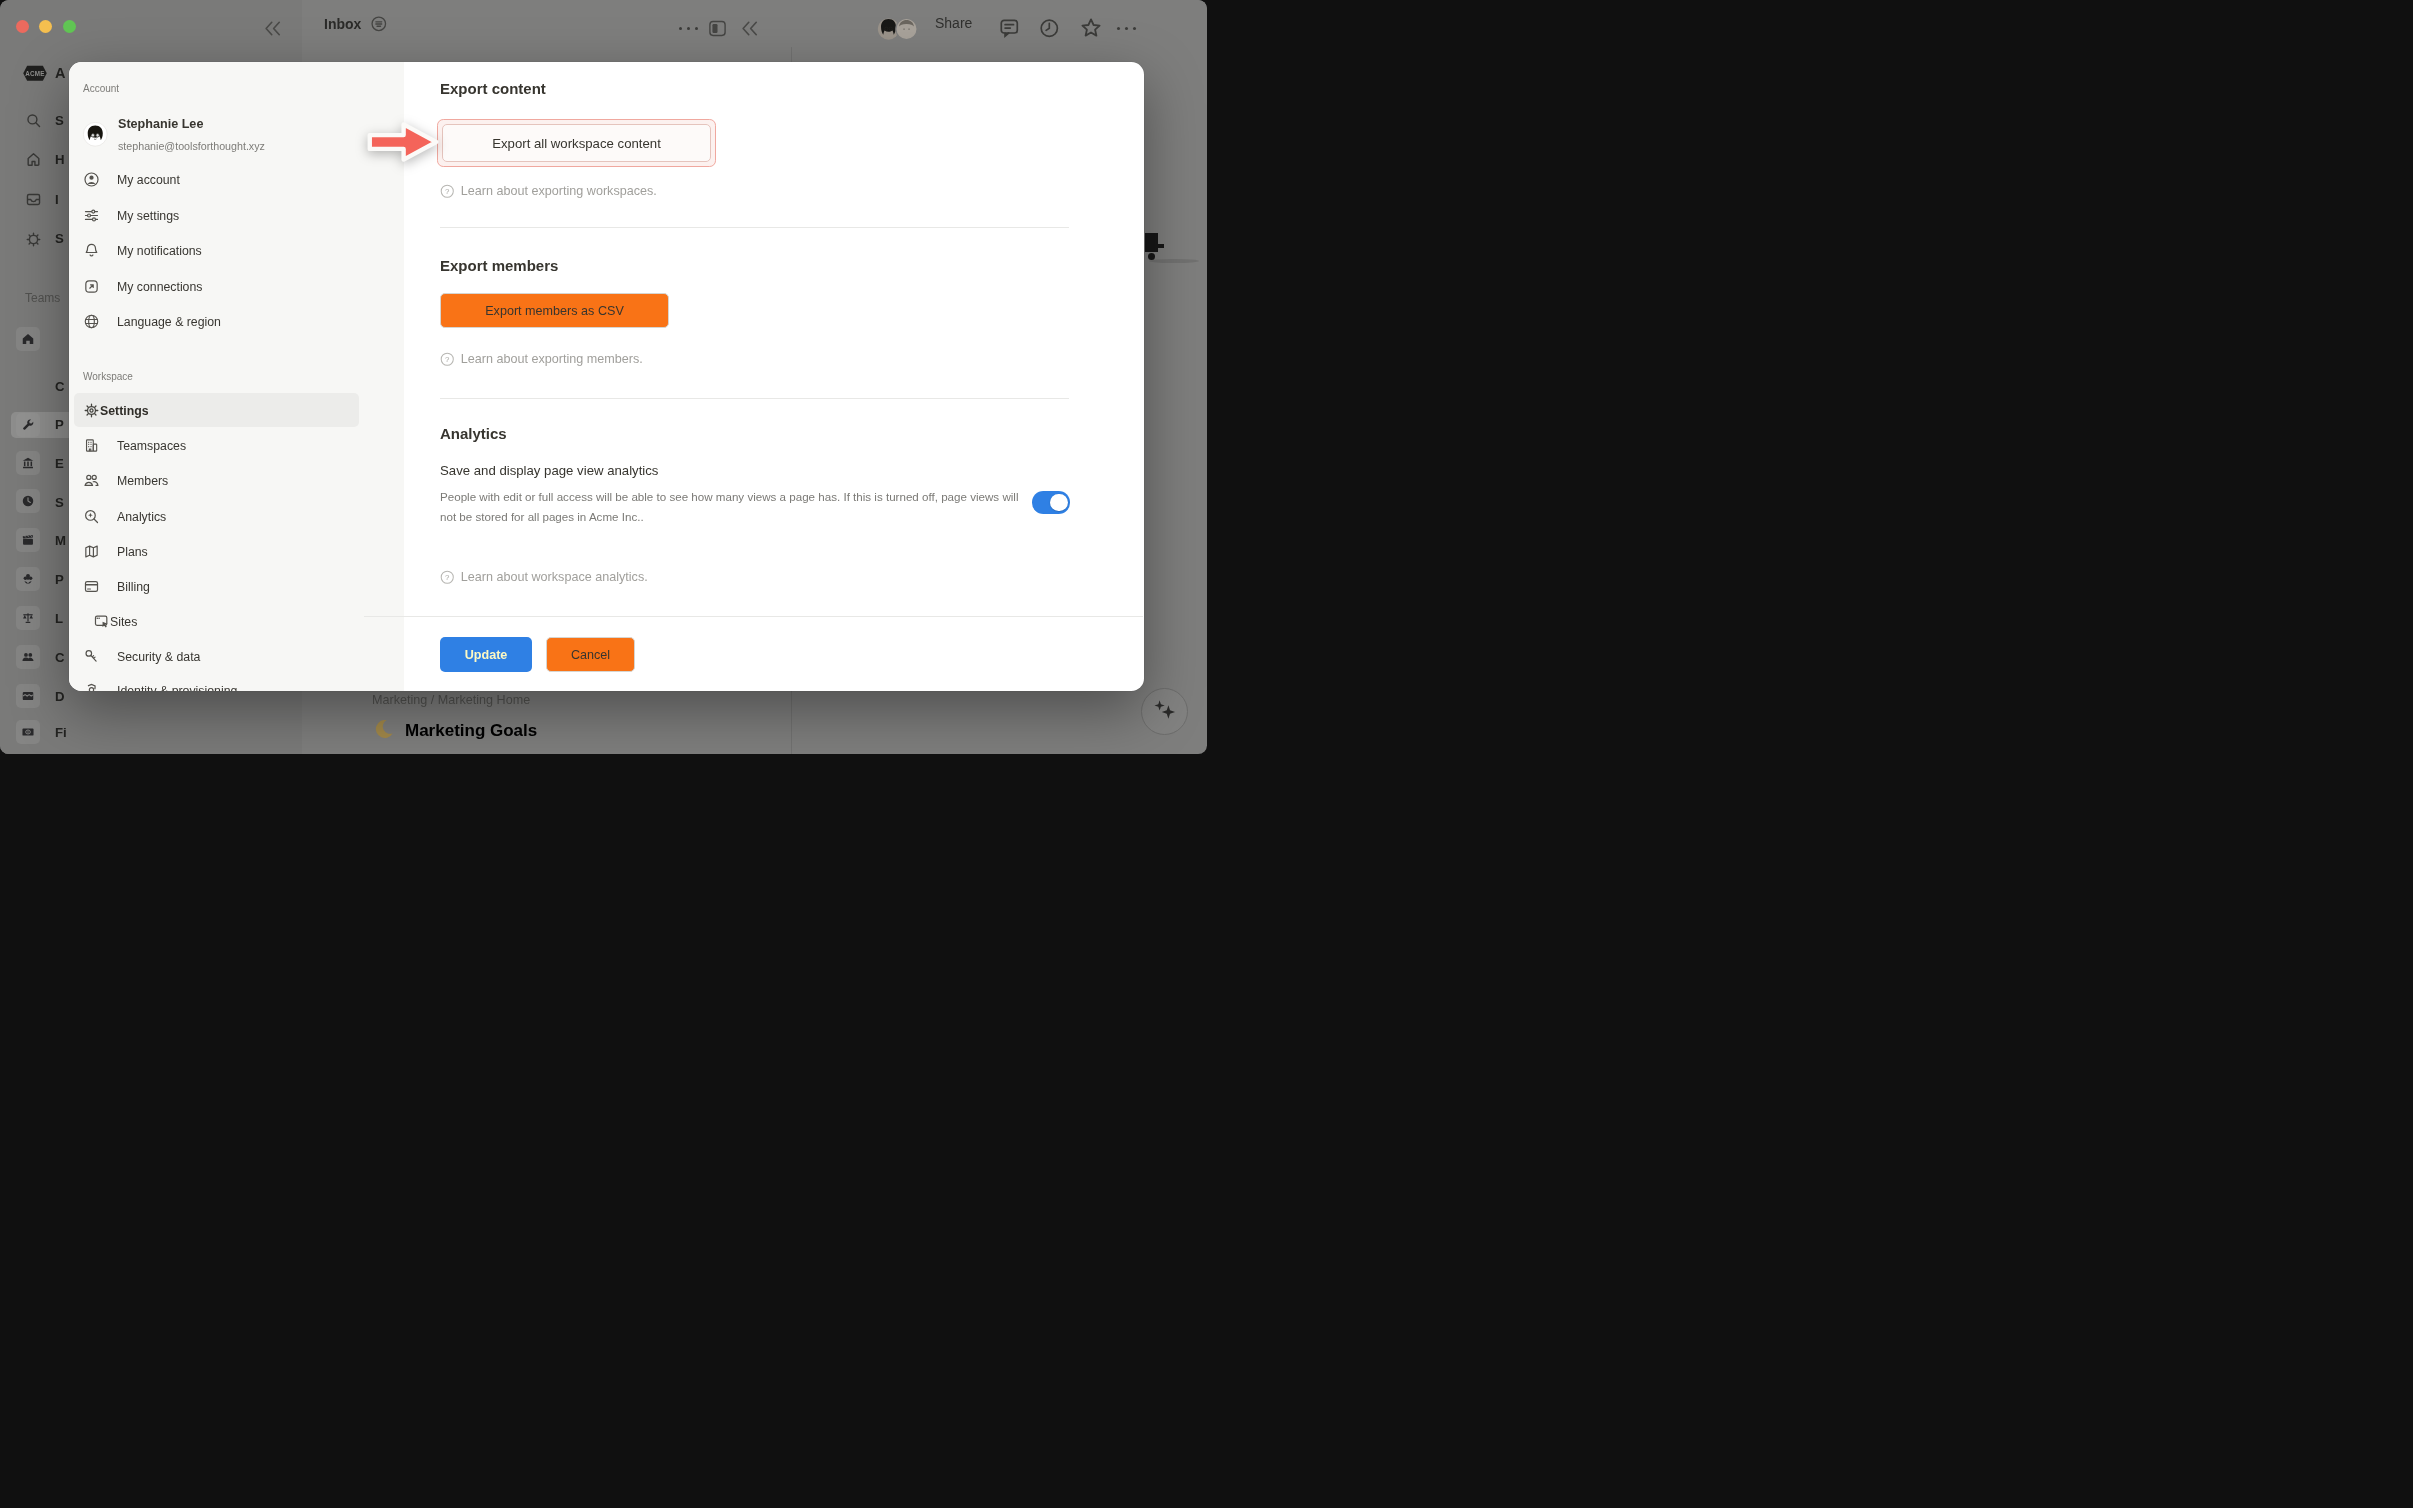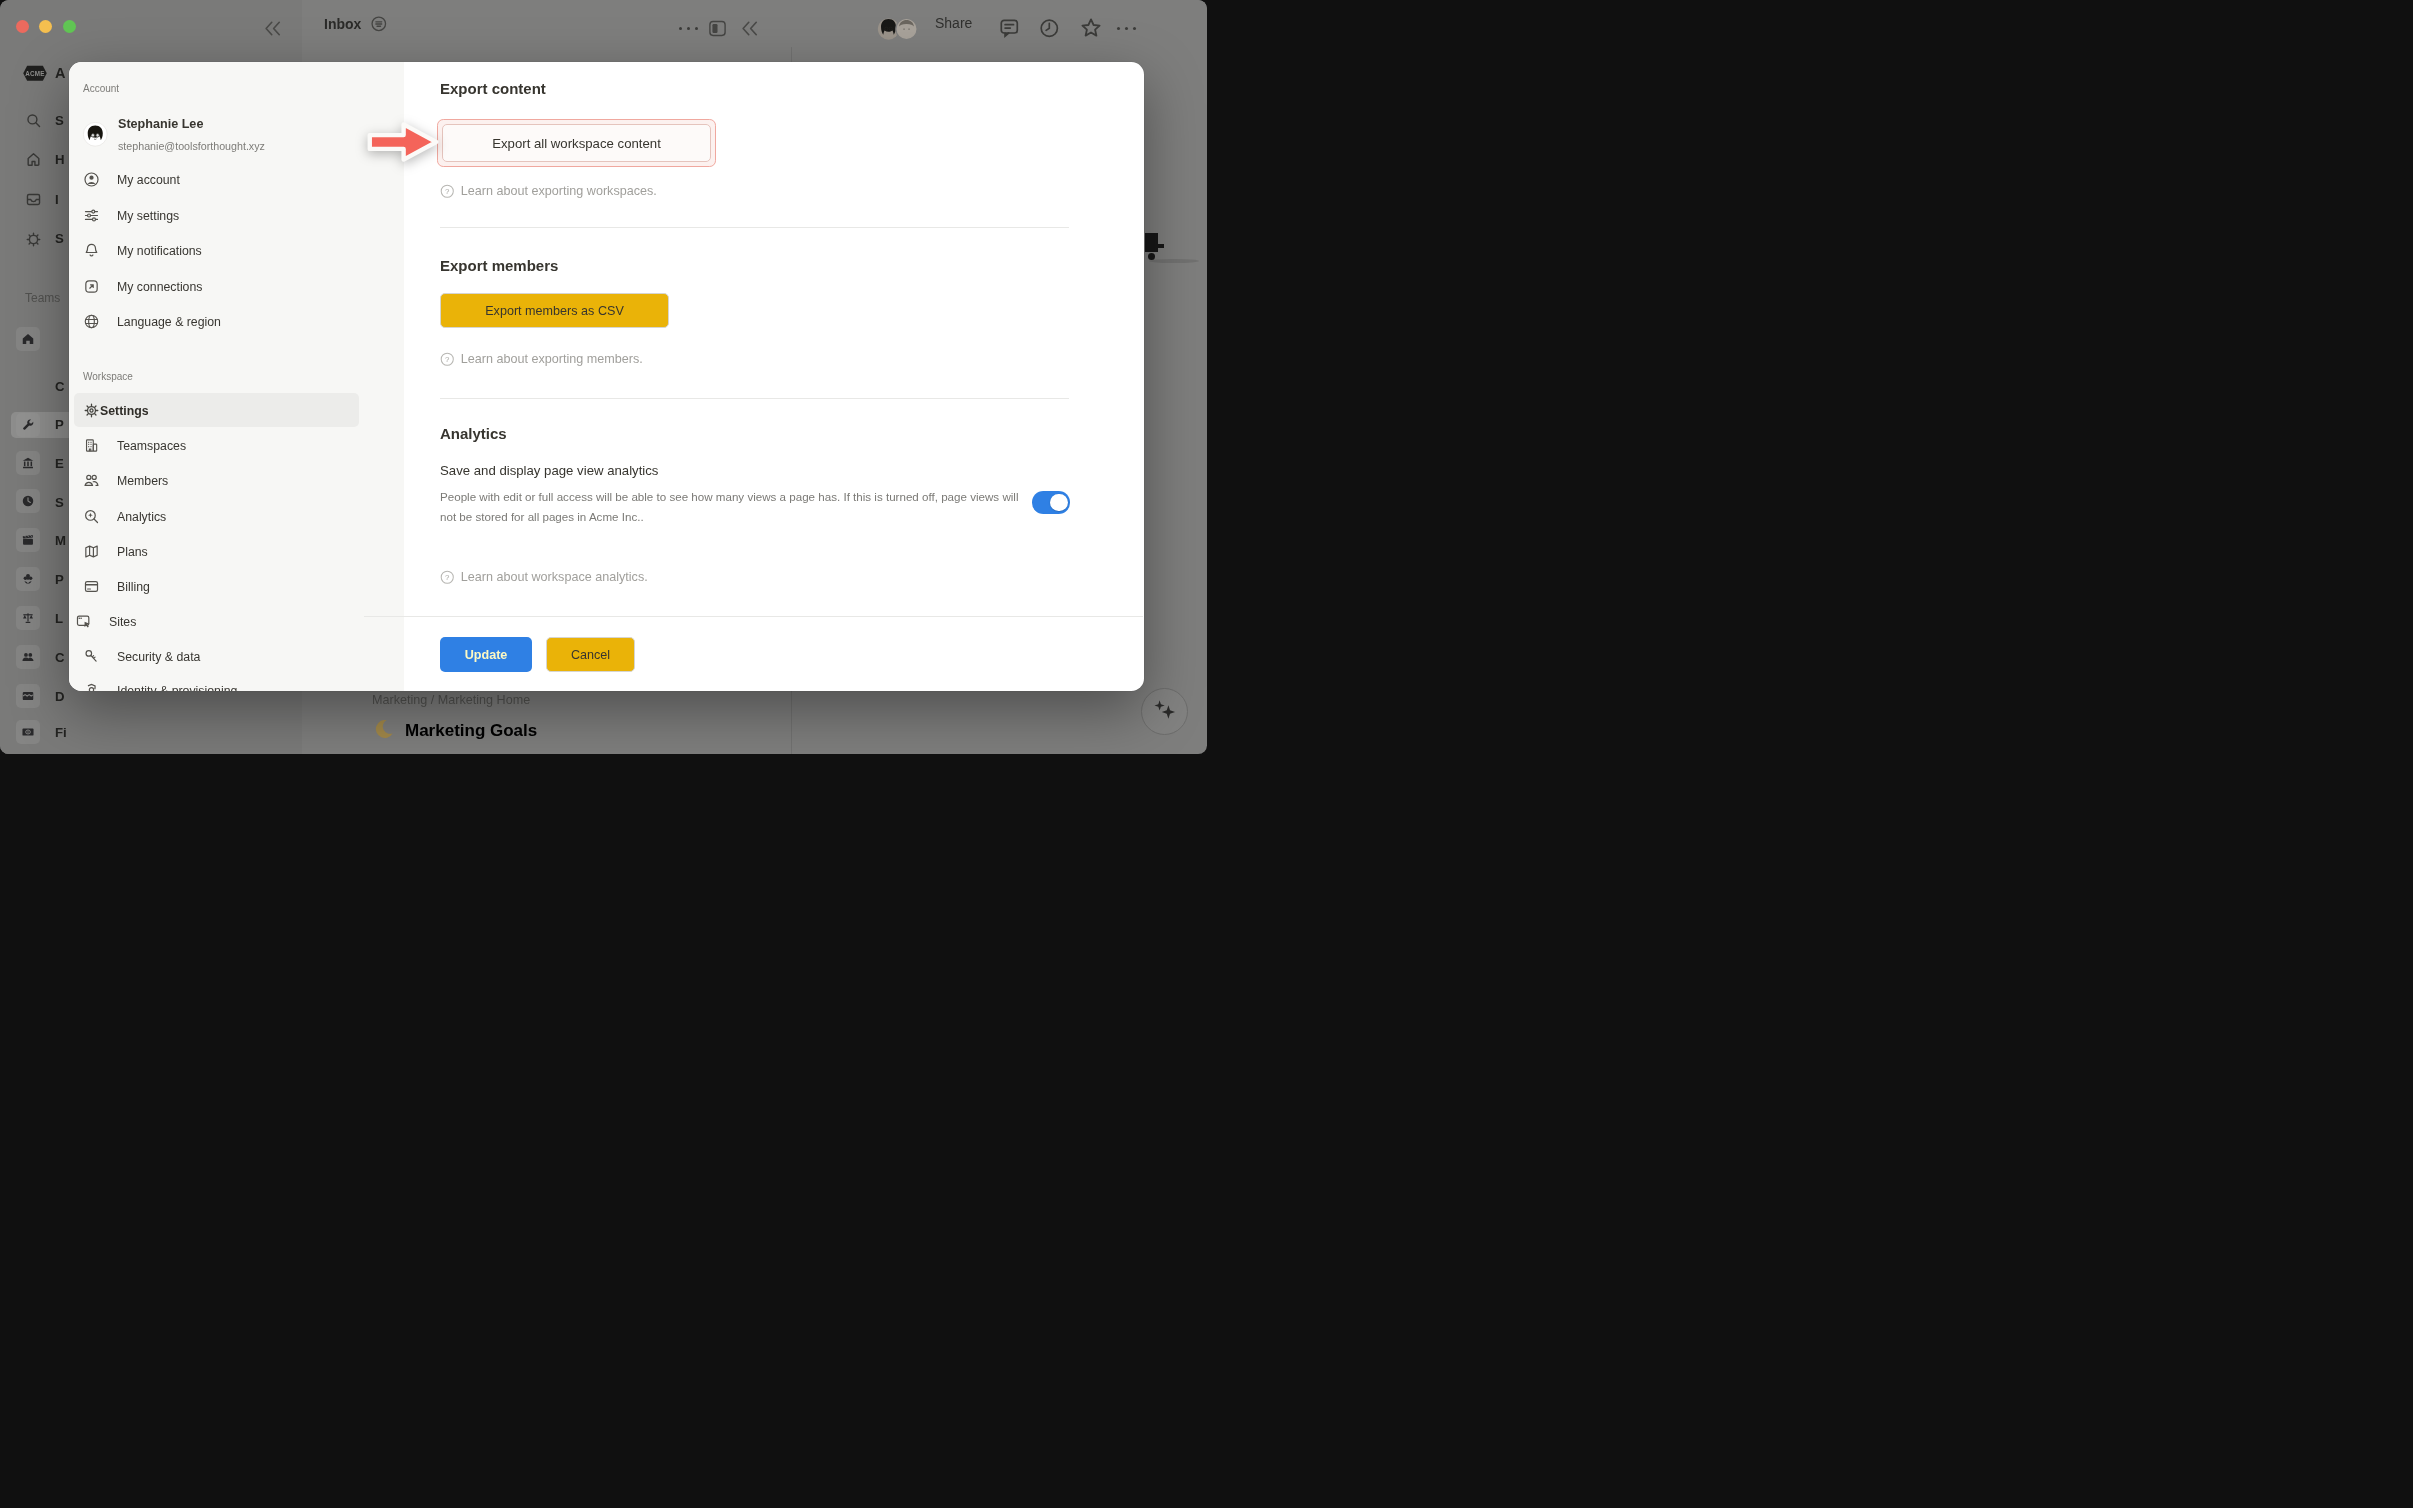--- a/index.html
+++ b/index.html
@@ -23,21 +23,21 @@
     box-shadow:0 0 0 0.6px rgba(0,0,0,.06),0 19px 57px rgba(0,0,0,.38);}
   .msidebar{left:0;top:0;width:295px;height:629px;background:#f7f7f5;padding-left:40px;}
   .mhdr{font-size:10px;font-weight:500;color:#7d7c78;}
   .mitem-label{font-size:12.3px;color:#383631;white-space:nowrap;}
   .mico{width:17px;height:17px;}
   .pill{left:5px;top:331px;width:285px;height:34px;border-radius:5px;background:#ececea;}
   .h1{font-size:15px;font-weight:600;color:#37352f;}
   .learn{display:flex;align-items:center;gap:6.3px;color:#a09f9b;font-size:12.6px;}
   .divider{height:0.9px;background:#e8e8e6;}
   .btn{display:flex;align-items:center;justify-content:center;border-radius:5px;font-size:12.6px;color:#37352f;
-    background:#eab308;border:0.9px solid #d6d5d1;box-sizing:border-box;}
+    background:#f97316;border:0.9px solid #d6d5d1;box-sizing:border-box;}
   .btn-blue{background:#2f80e4;border:none;color:#fef9c3;font-weight:600;}
   .hlbox{left:368px;top:57px;width:279px;height:48px;box-sizing:border-box;border:1.3px solid #f0a89f;background:#fcf1ef;border-radius:6.3px;padding:3.8px;}
   .hlbtn{width:100%;height:100%;box-sizing:border-box;border:0.9px solid #e5c4bd;border-radius:5px;background:#fdfaf9;
     display:flex;align-items:center;justify-content:center;font-size:13.2px;color:#37352f;}
   .toggle{left:963px;top:429px;width:38px;height:22.6px;border-radius:11.3px;background:#2f80e4;}
   .knob{position:absolute;right:2.5px;top:2.5px;width:17.6px;height:17.6px;border-radius:50%;background:#fff;box-shadow:0 0.6px 1.3px rgba(0,0,0,.25);}
   .para{font-size:11.6px;line-height:20px;color:#7b7a76;}
   .ctr{display:flex;align-items:center;}
 </style>
 </head>
@@ -393,21 +393,21 @@
       <div class="abs ctr" style="left:14px;top:516px;height:17px;gap:17px">
         <svg class="mico" viewBox="0 0 24 24">
             <g stroke="#55534e" stroke-width="1.7" fill="none">
               <rect x="3.5" y="5" width="17" height="14" rx="2.4"></rect>
               <path d="M6.5 15.5h4" stroke-linecap="round"></path>
               <path d="M3.5 9.6h17" stroke-width="2"></path>
             </g>
           </svg>
         <span class="mitem-label">Billing</span>
       </div>
-      <div class="abs ctr" style="left:6px;top:551px;height:17px;gap:17px">
+      <div class="abs ctr" style="left:24px;top:551px;height:17px;">
         <svg class="mico" viewBox="0 0 24 24">
             <g stroke="#55534e" stroke-width="1.7" fill="none">
               <rect x="3.5" y="4.5" width="16" height="13" rx="2.2"></rect>
               <path d="M6 7.4h.1M8.6 7.4h.1" stroke-width="2.2" stroke-linecap="round"></path>
               <path d="M13.5 12.5l7 2.8-3.1 1.1 2.1 3.1-1.7 1.1-2.1-3.1-2.2 2.6z" fill="#55534e" stroke="none"></path>
             </g>
           </svg>
         <span class="mitem-label">Sites</span>
       </div>
       <div class="abs ctr" style="left:14px;top:586px;height:17px;gap:17px">

